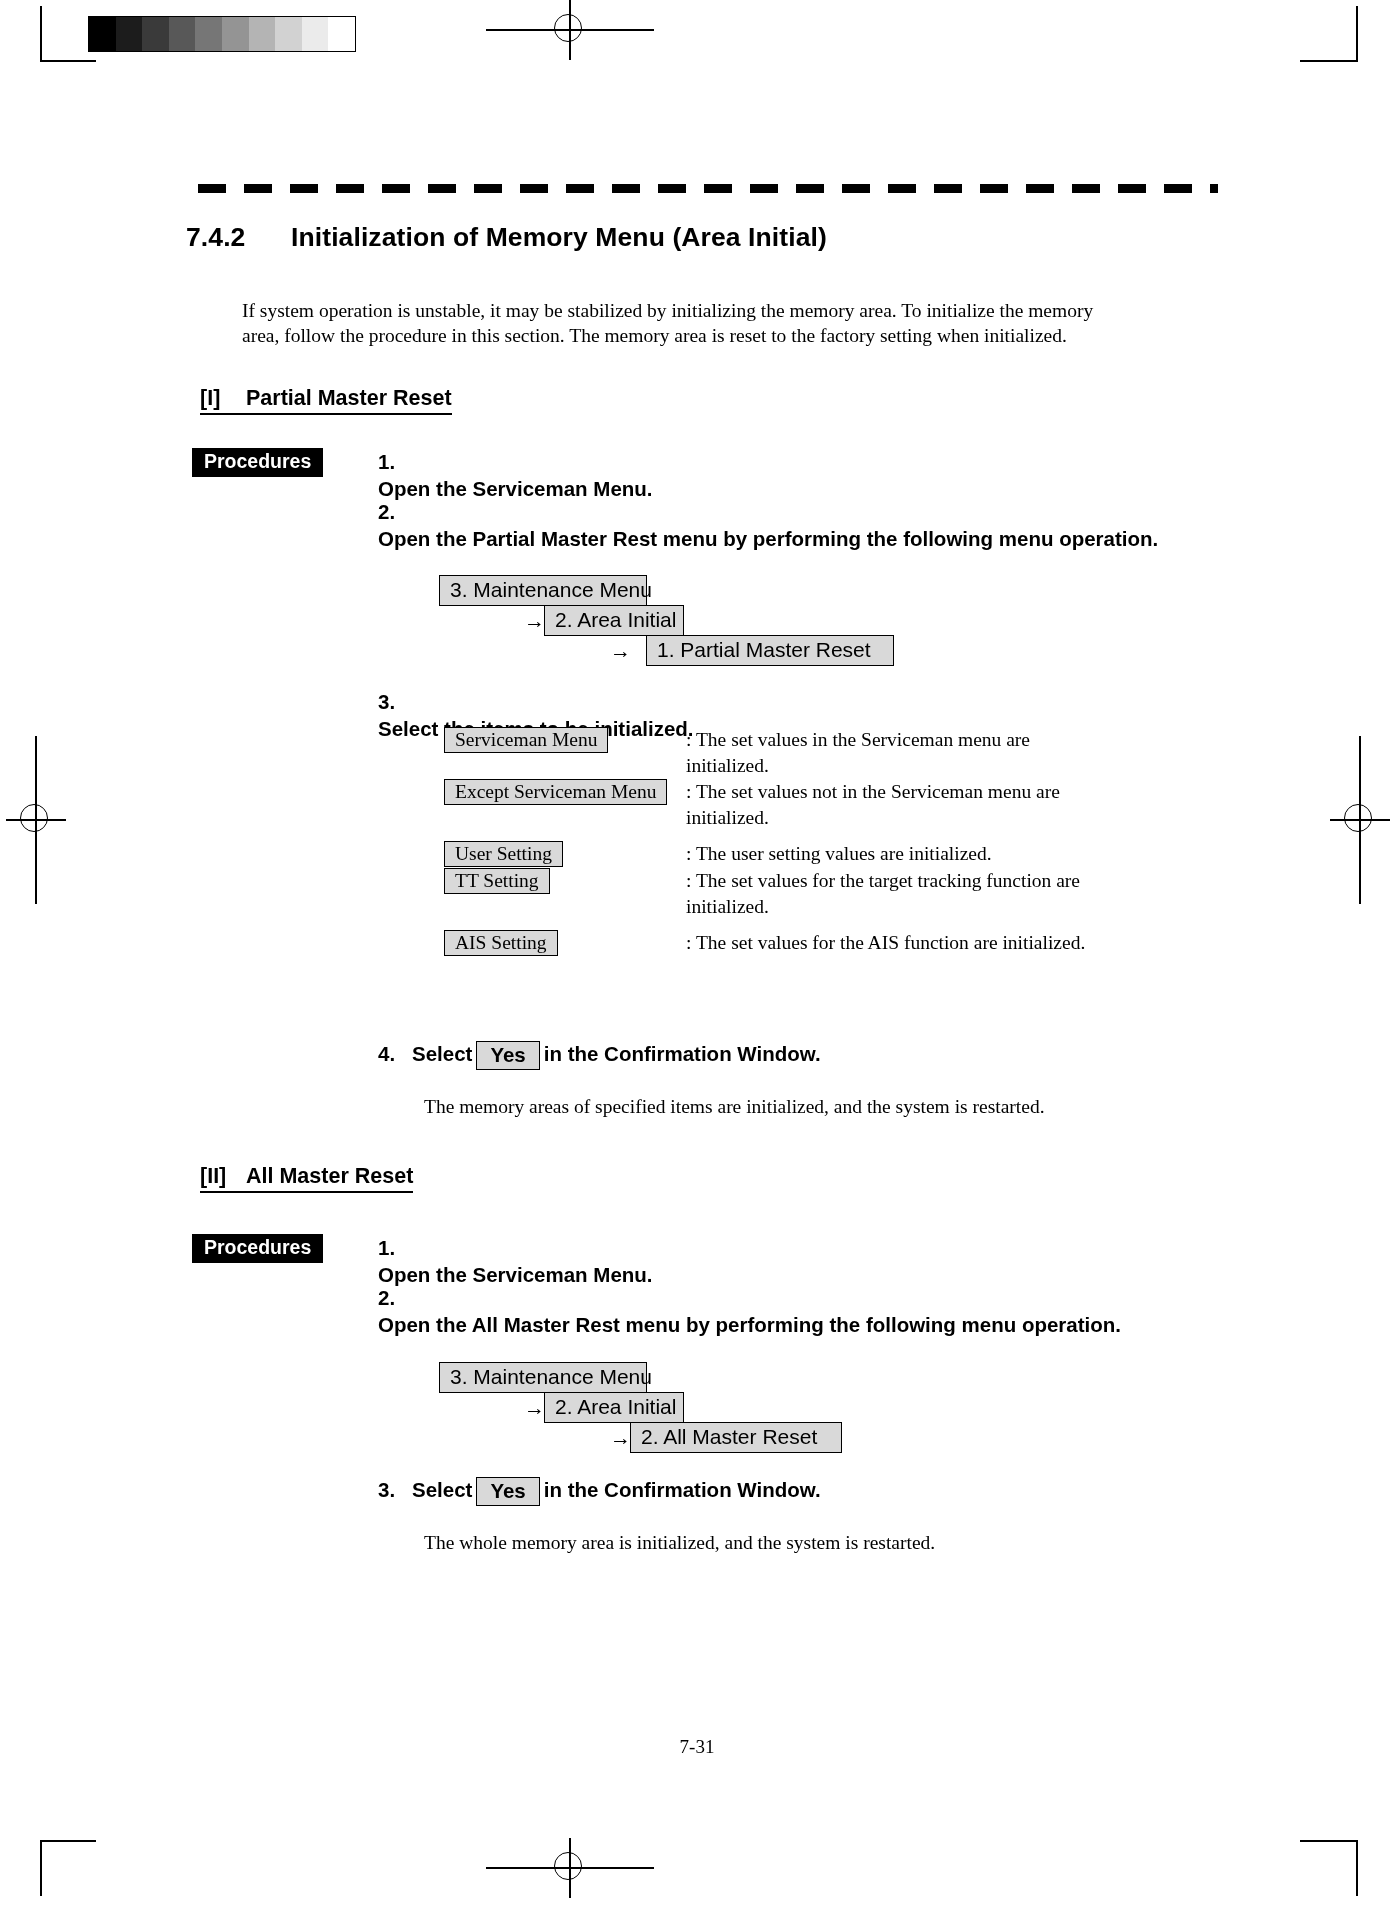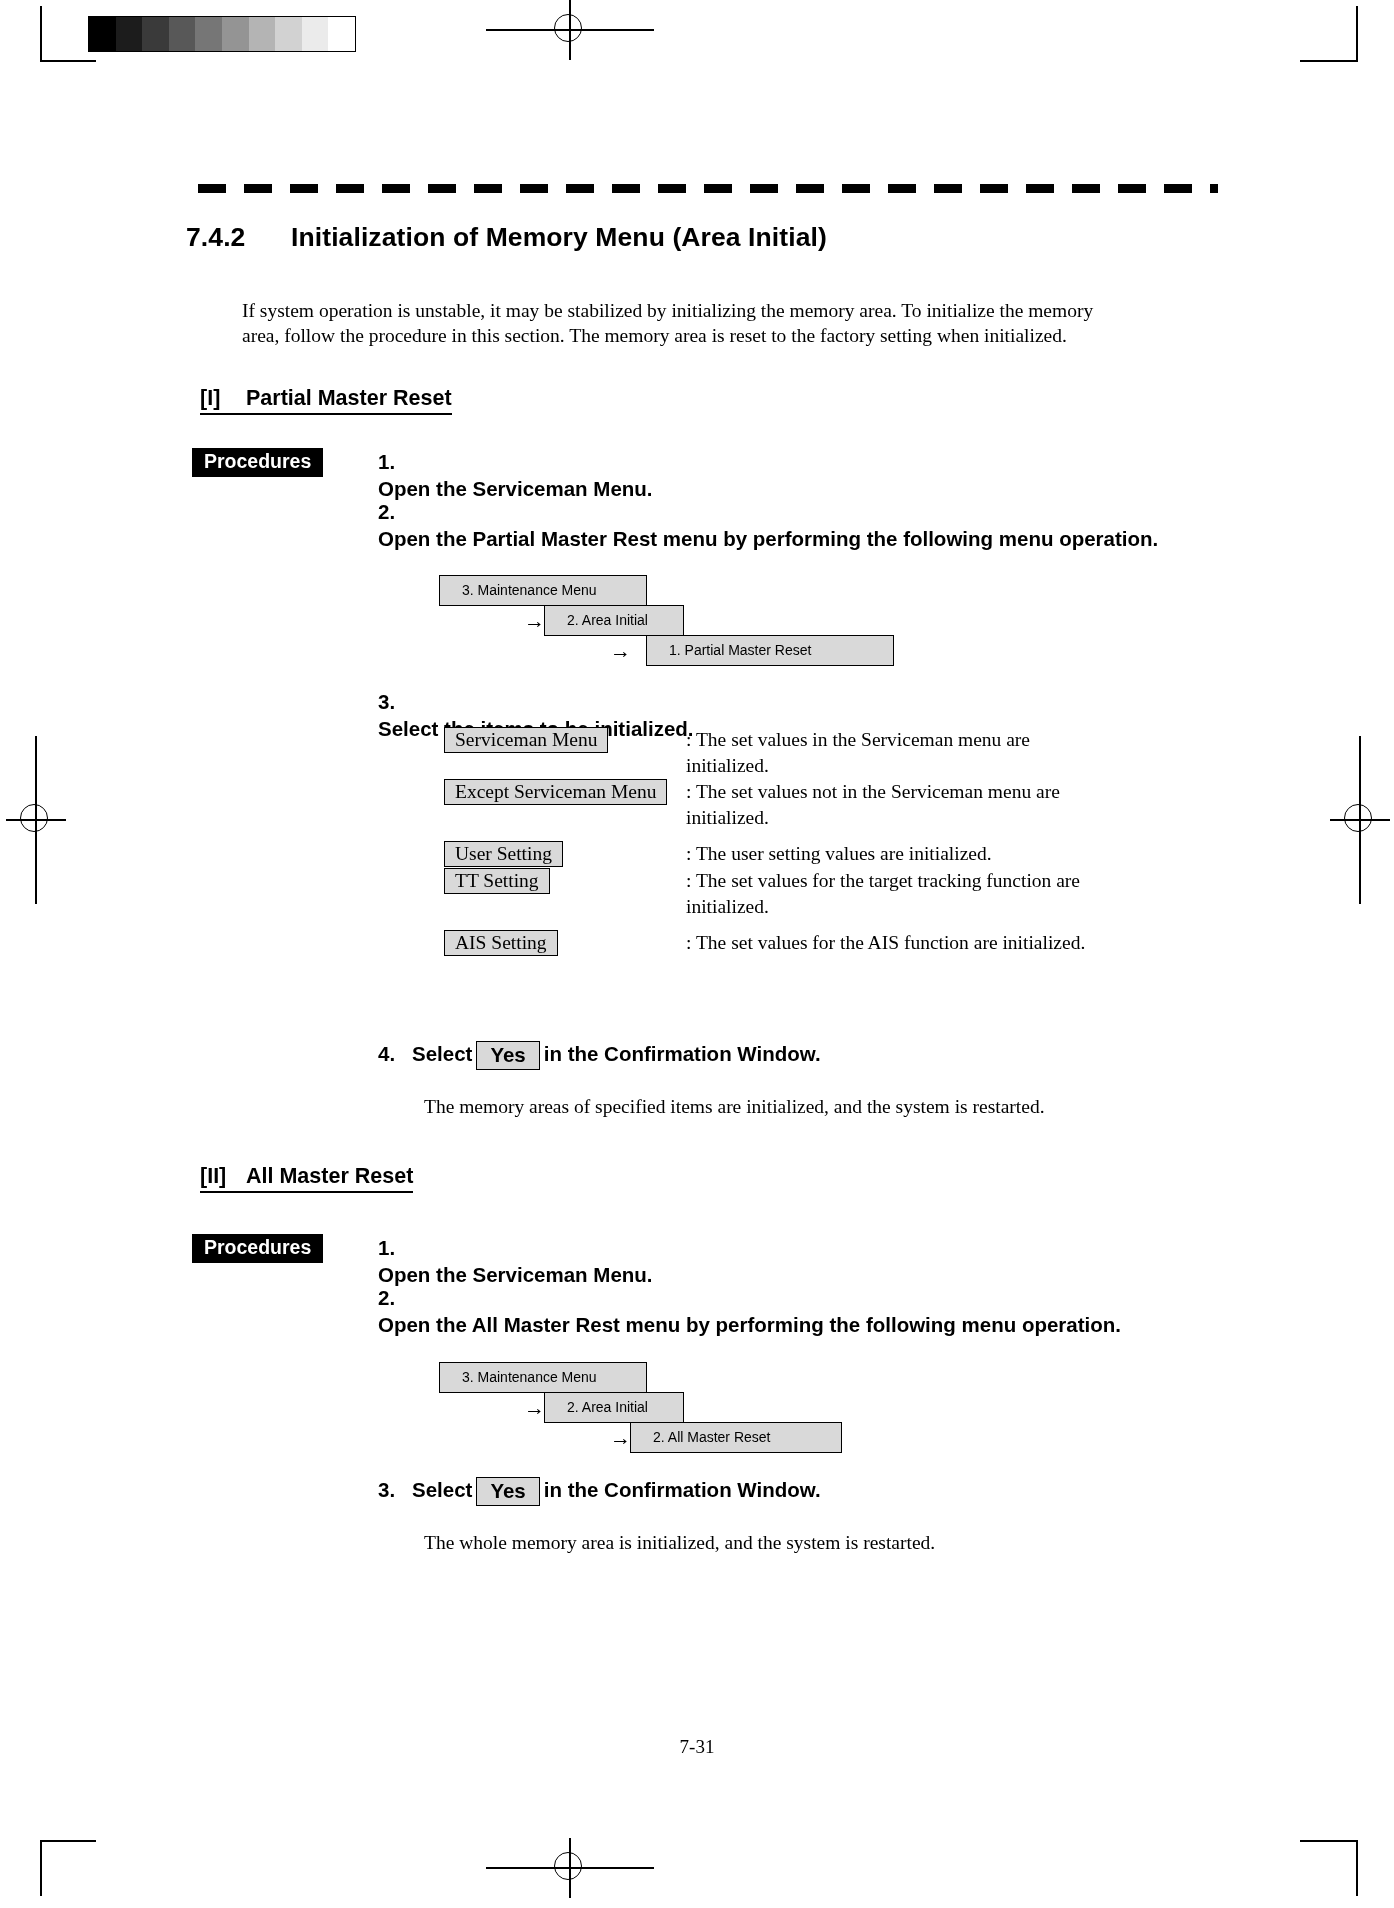--- a/index.html
+++ b/index.html
@@ -179,23 +179,23 @@
     font-size: 21px;
     line-height: 1;
     margin-right: 1px;
     letter-spacing: -2px;
   }
   .menu-box {
     display: inline-block;
     background: #d9d9d9;
     border: 1.4px solid #000;
     font-family: "Liberation Sans", sans-serif;
-    font-size: 14px;
+    font-size: 21px;
     line-height: 26px;
-    padding: 1px 12px 2px 22px;
+    padding: 1px 12px 2px 10px;
     box-sizing: border-box;
   }
 
   
   .item-list {
     position: absolute;
     left: 396px;
     top: 726px;
     width: 720px;
     font-family: "Liberation Serif", serif;

